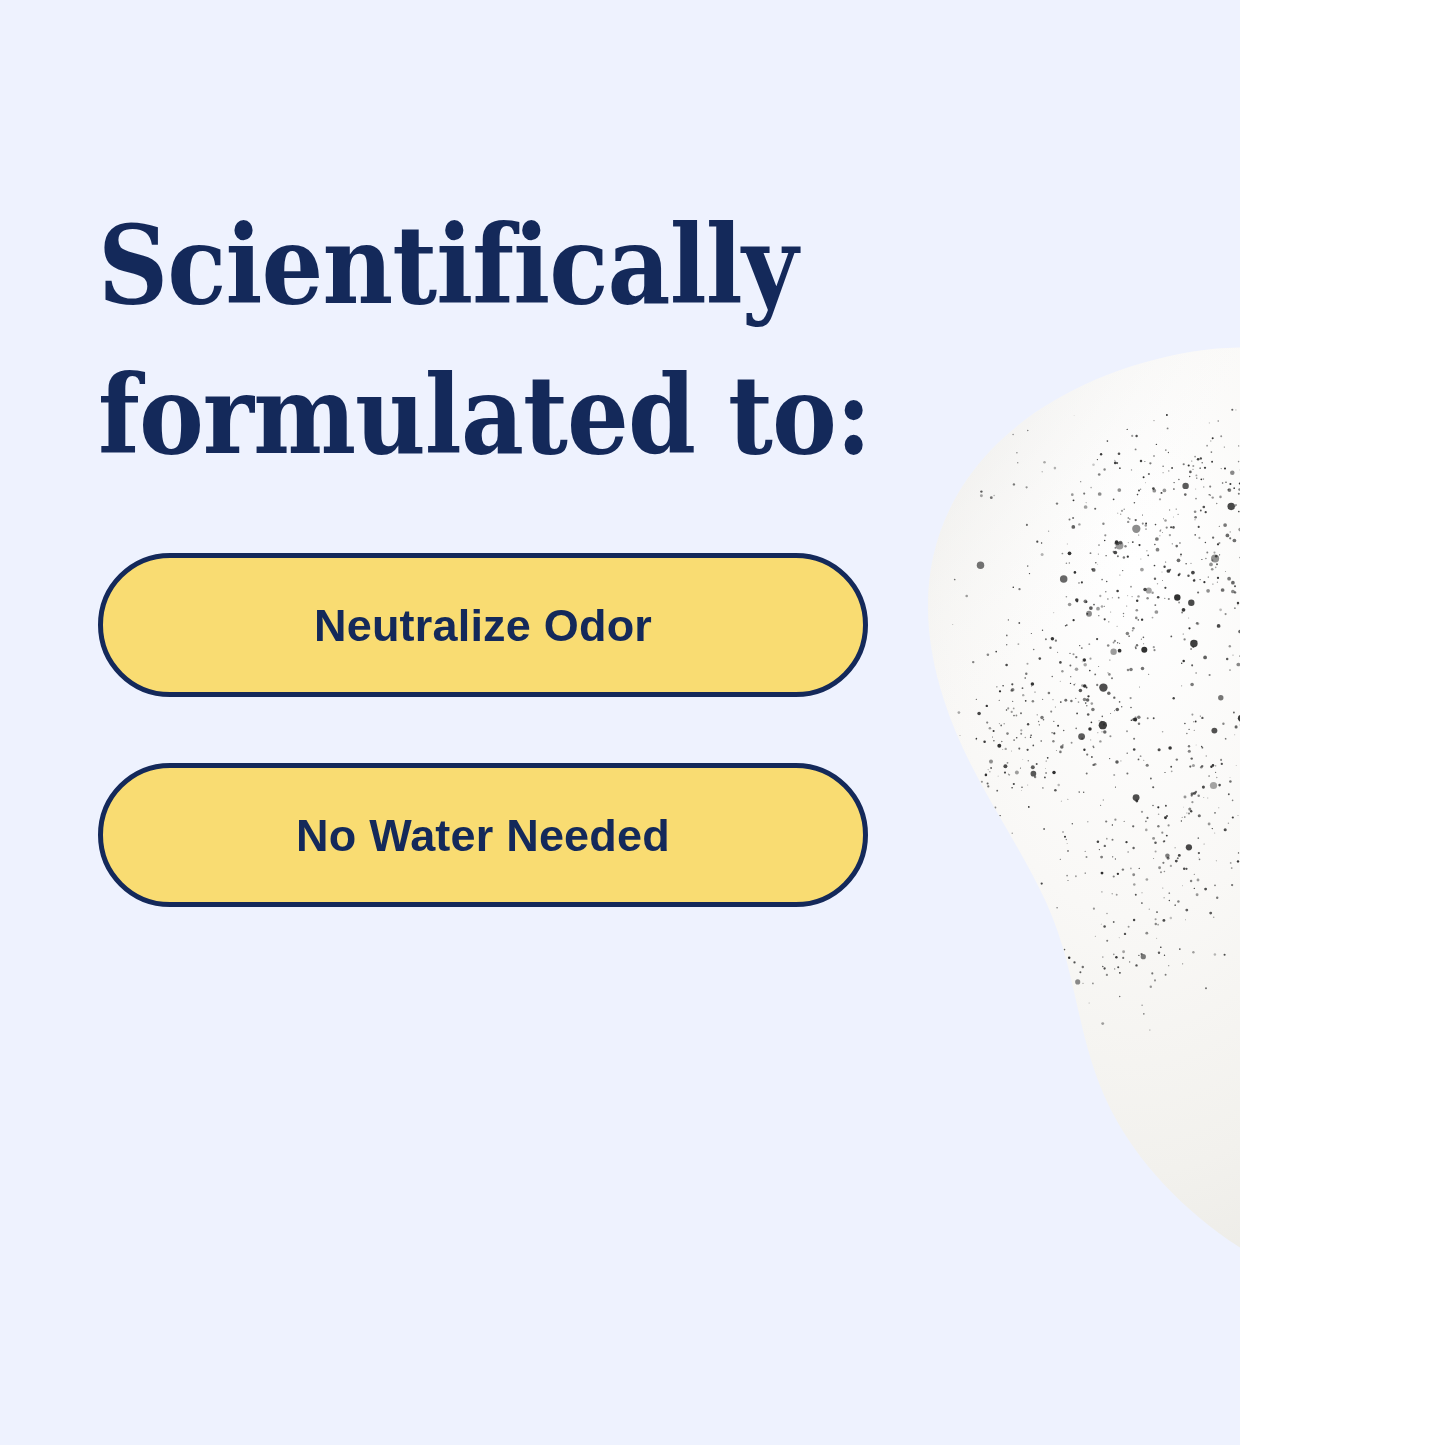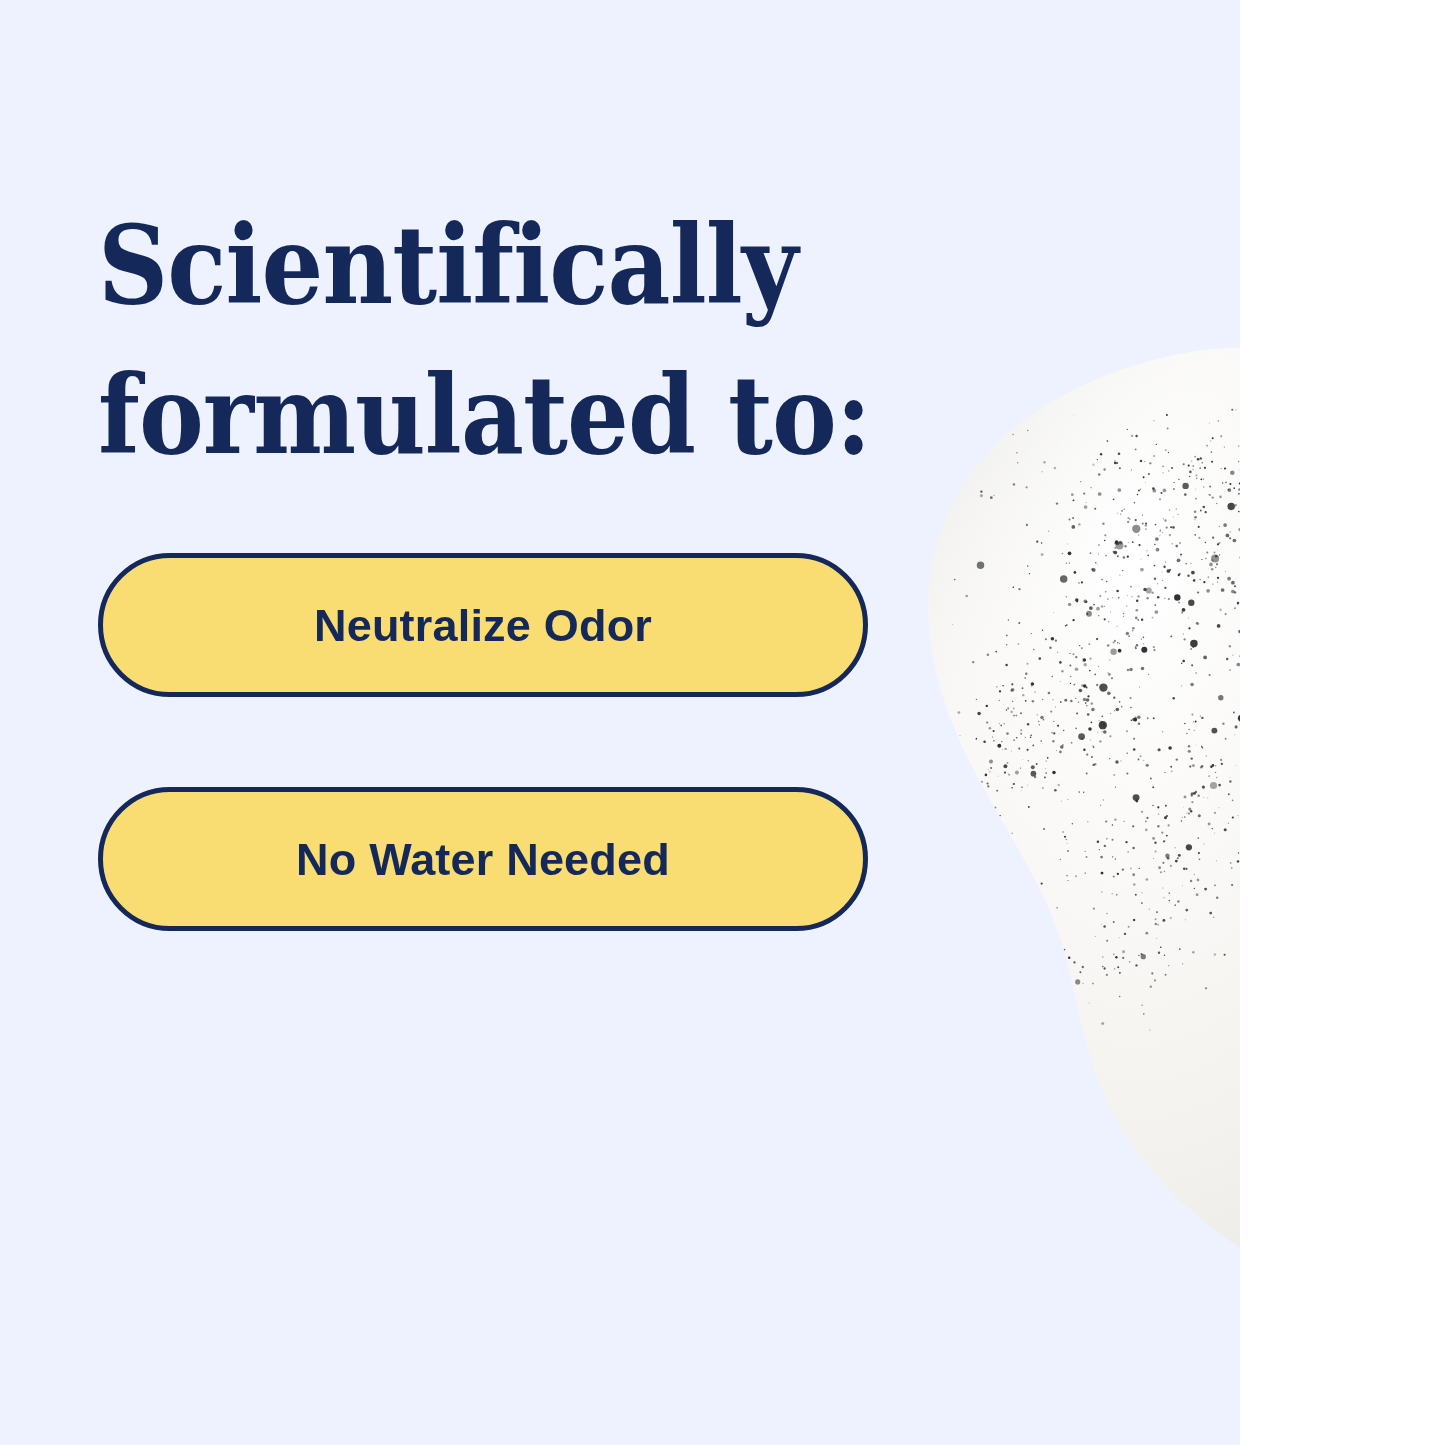--- a/index.html
+++ b/index.html
@@ -60,21 +60,21 @@
   #pill-list {
     position: absolute;
     left: 98px;
     top: 553px;
     width: 770px;
   }
   .pill {
     box-sizing: border-box;
     width: 770px;
     height: 144px;
-    margin-bottom: 90px;
+    margin-bottom: 66px;
     background: #f9dc72;
     border: 5px solid #14295a;
     border-radius: 72px;
     display: flex;
     align-items: center;
     justify-content: center;
   }
   .pill:last-child {
     margin-bottom: 0;
   }

